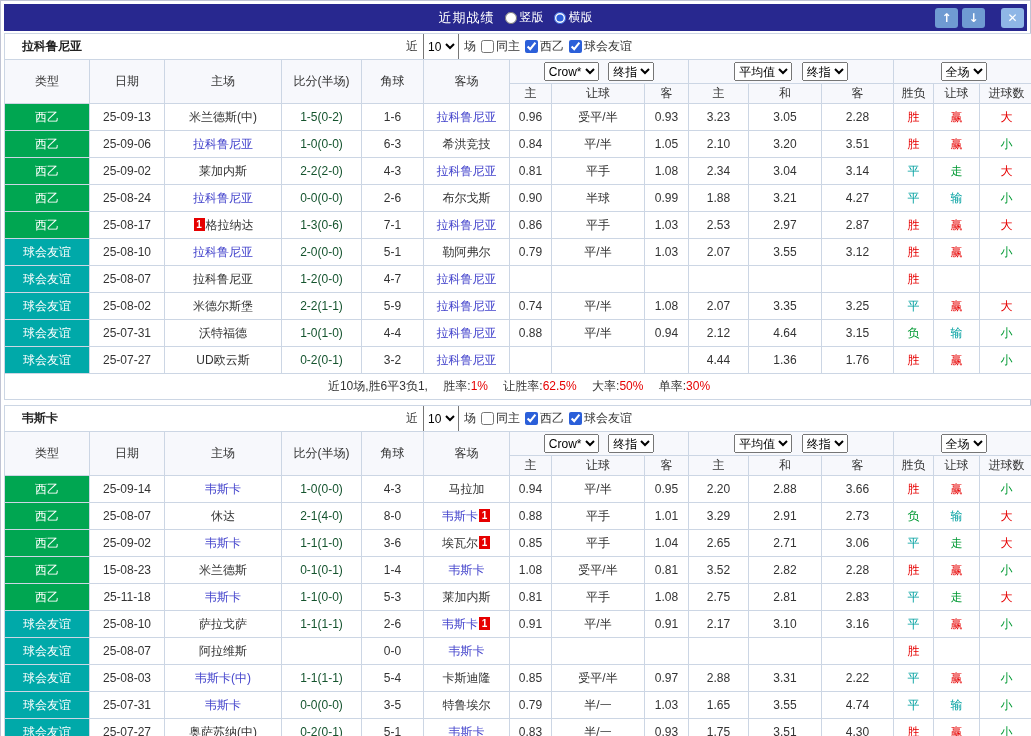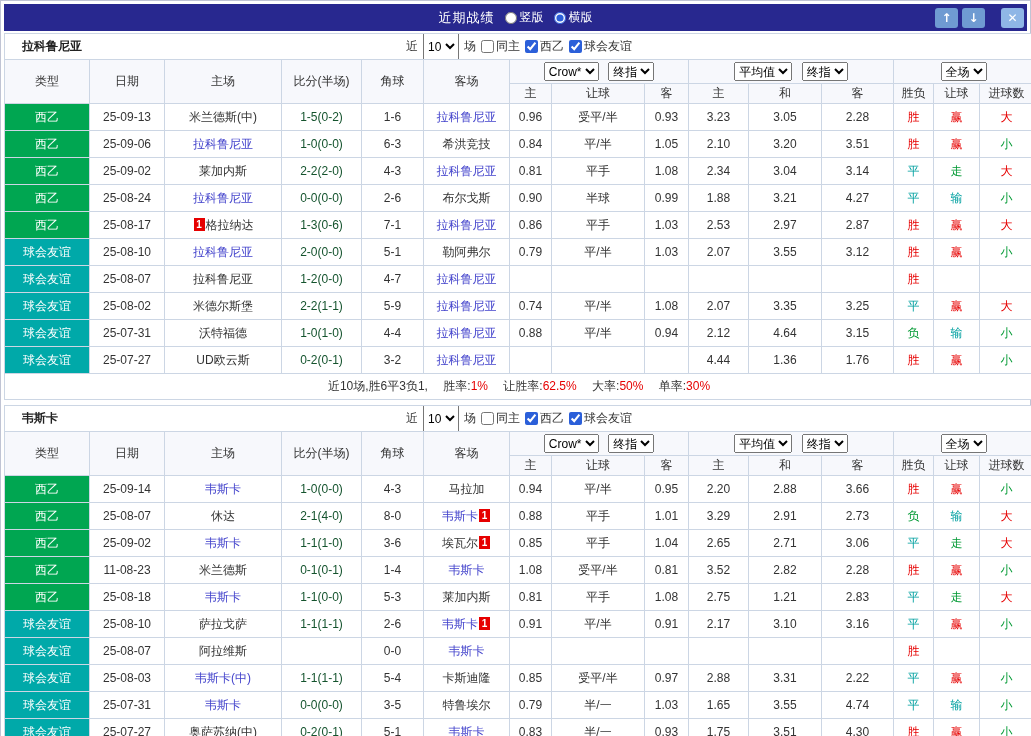--- a/index.html
+++ b/index.html
@@ -497,47 +497,47 @@
             <td>1.04</td>
             <td>2.65</td>
             <td>2.71</td>
             <td>3.06</td>
             <td class="c-teal">平</td>
             <td class="c-green">走</td>
             <td class="c-red">大</td>
           </tr>
           <tr>
             <td class="col-type t-league">西乙</td>
-            <td>11-08-23</td>
+            <td>15-08-23</td>
             <td class="team"><span>米兰德斯</span></td>
             <td class="score">0-1(0-1)</td>
             <td>1-4</td>
             <td class="team"><span class="focus">韦斯卡</span></td>
             <td>1.08</td>
             <td>受平/半</td>
             <td>0.81</td>
             <td>3.52</td>
             <td>2.82</td>
             <td>2.28</td>
             <td class="c-red">胜</td>
             <td class="c-red">赢</td>
             <td class="c-green">小</td>
           </tr>
           <tr>
             <td class="col-type t-league">西乙</td>
-            <td>25-08-18</td>
+            <td>25-11-18</td>
             <td class="team"><span class="focus">韦斯卡</span></td>
             <td class="score">1-1(0-0)</td>
             <td>5-3</td>
             <td class="team"><span>莱加内斯</span></td>
             <td>0.81</td>
             <td>平手</td>
             <td>1.08</td>
             <td>2.75</td>
-            <td>1.21</td>
+            <td>2.81</td>
             <td>2.83</td>
             <td class="c-teal">平</td>
             <td class="c-green">走</td>
             <td class="c-red">大</td>
           </tr>
           <tr>
             <td class="col-type t-friendly">球会友谊</td>
             <td>25-08-10</td>
             <td class="team"><span>萨拉戈萨</span></td>
             <td class="score">1-1(1-1)</td>

